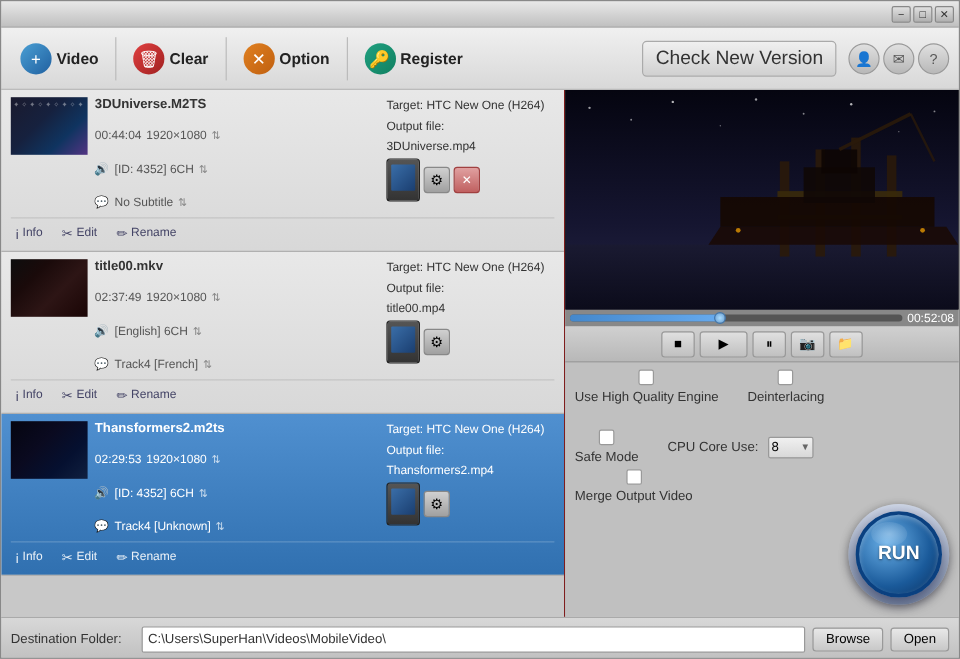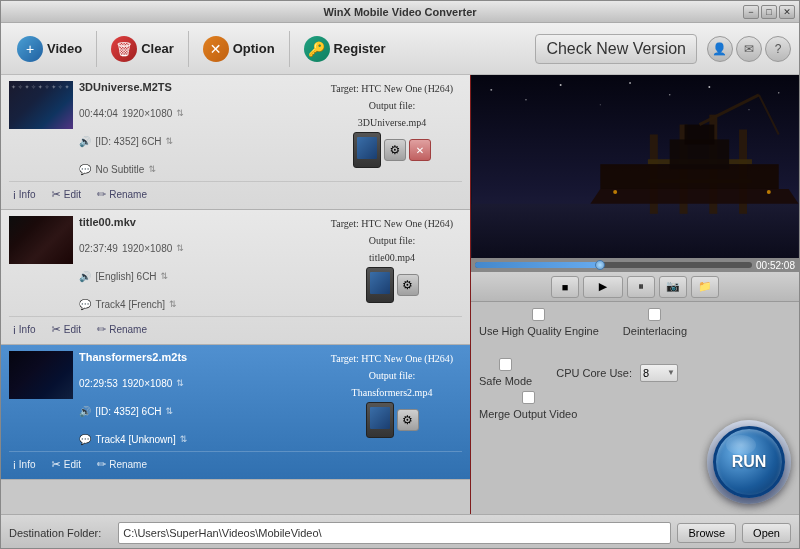--- a/index.html
+++ b/index.html
@@ -219,24 +219,23 @@
 
     .file-target {
       font-size: 10px;
       color: #333;
       text-align: right;
       line-height: 1.5;
     }
     .file-right {
       display: flex;
       flex-direction: column;
-      align-items: center;
+      align-items: flex-start;
       gap: 2px;
       min-width: 140px;
-      font-family: Liberation Serif, serif;
     }
 
     .phone-icon {
       width: 28px;
       height: 36px;
       background: linear-gradient(to bottom, #555, #333);
       border-radius: 3px;
       border: 1px solid #222;
       position: relative;
     }
@@ -511,21 +510,20 @@
       flex-direction: column;
       flex: 1;
       padding: 6px 8px;
     }
 
   </style>
 </head>
 <body>
 
 <div class="title-bar">
-  <span class="title-bar-title">WinX Mobile Video Converter</span>
   <div class="title-bar-controls">
     <div class="title-btn">−</div>
     <div class="title-btn">□</div>
     <div class="title-btn">✕</div>
   </div>
 </div>
 
 <div class="toolbar">
   <div class="toolbar-btn">
     <div class="icon-circle icon-blue">+</div>

